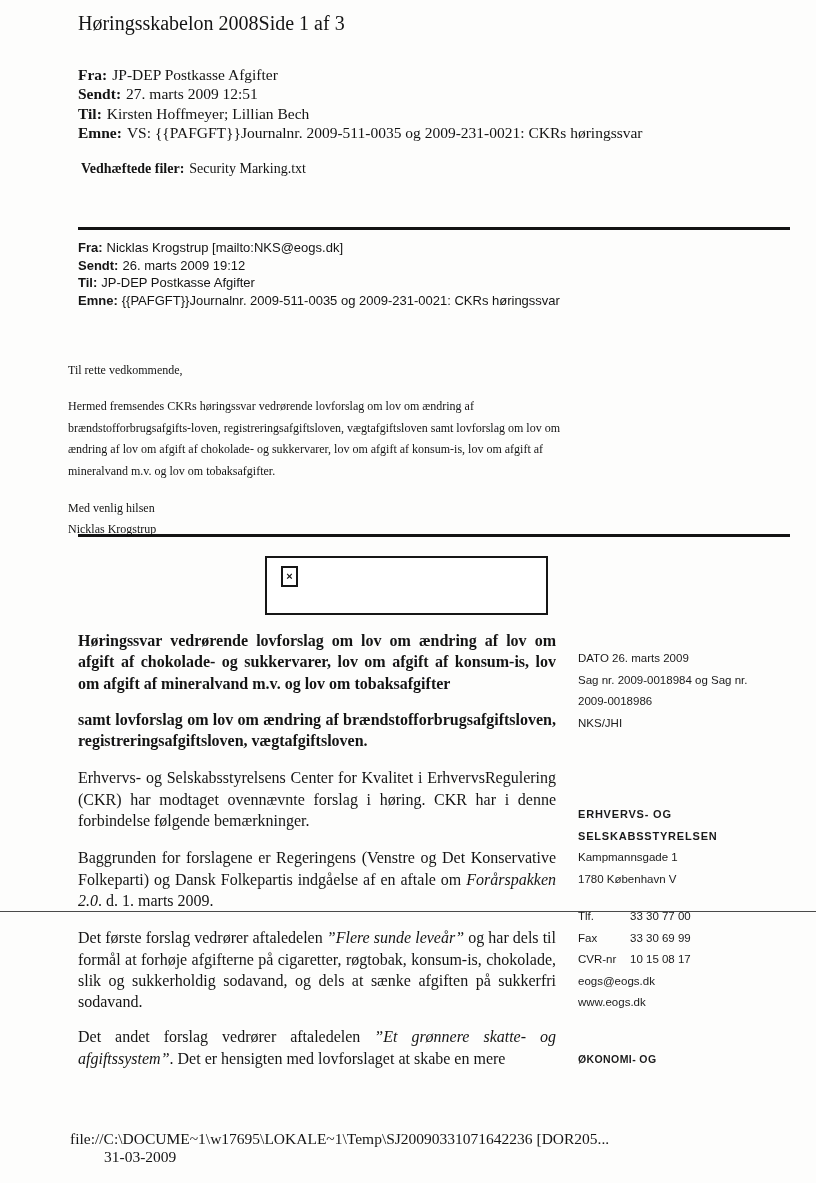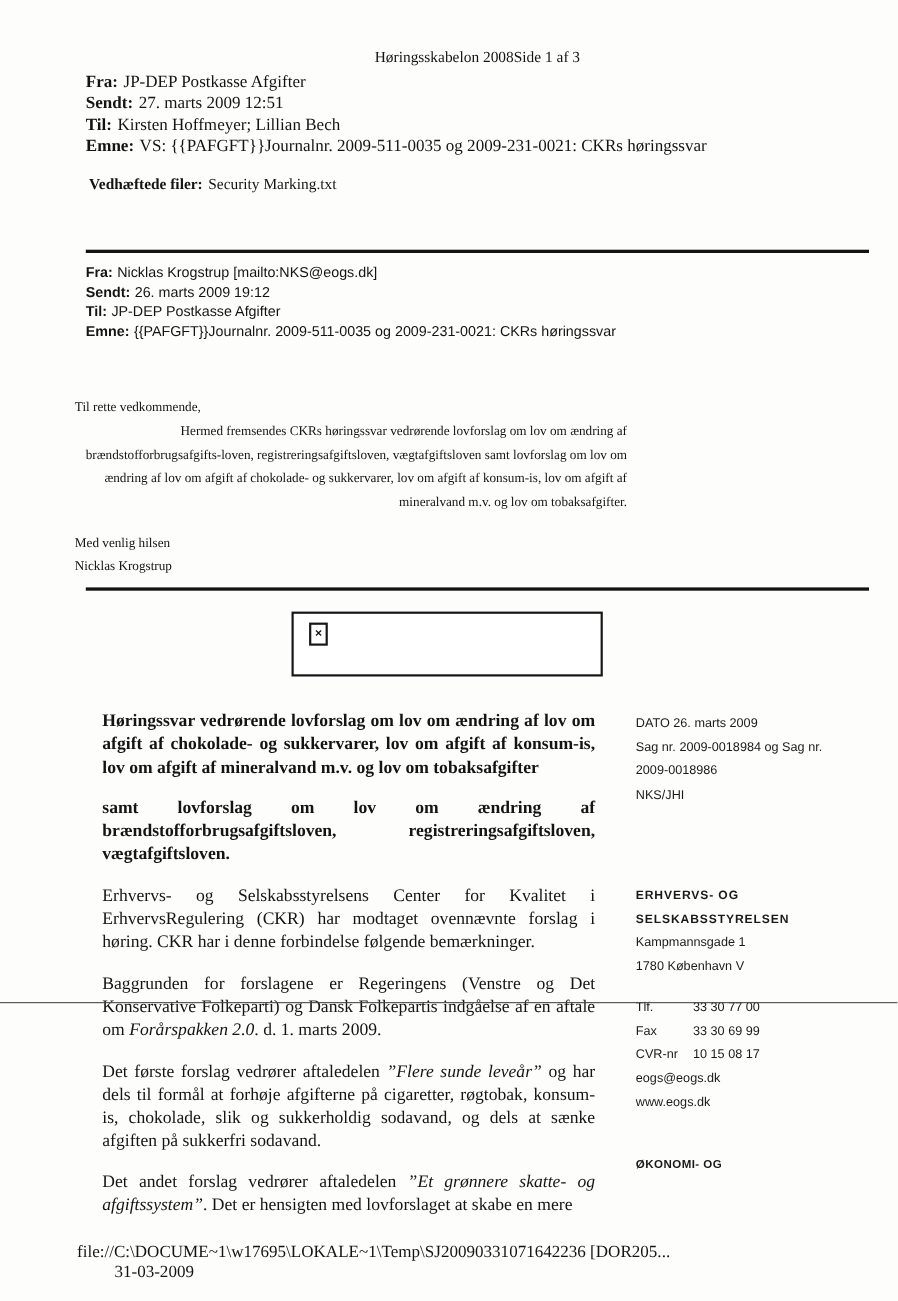--- a/index.html
+++ b/index.html
@@ -5,47 +5,47 @@
   html,body{margin:0;padding:0;}
   body{
     width:816px;height:1183px;position:relative;background:#fdfdfc;color:#141414;
     font-family:"Liberation Serif","DejaVu Serif",serif;
     -webkit-font-smoothing:antialiased;overflow:hidden;
   }
   .serif{font-family:"Liberation Serif","DejaVu Serif",serif;}
   .sans{font-family:"Liberation Sans","DejaVu Sans",sans-serif;}
   .abs{position:absolute;}
   
-  .pagehead{top:12px;left:78px;width:712px;display:flex;justify-content:center;
-    font-size:14px;margin-top:33px;}
+  .pagehead{top:12px;left:78px;width:712px;display:flex;justify-content:flex-start;
+    font-size:20px;}
   
   .email1{top:65px;left:78px;width:700px;font-size:15.5px;line-height:19.3px;}
   .email1 .lbl{font-weight:bold;margin-right:5px;}
   .attach{top:161px;left:81px;width:700px;font-size:14px;}
   .attach .lbl{font-weight:bold;margin-right:5px;}
   
   .rule{left:78px;width:712px;height:3px;background:#131313;}
   .rule1{top:227px;}
   .rule2{top:534px;}
   .foldline{top:911px;left:0;width:816px;height:1px;background:#4a4a4a;}
   
   .email2{top:239px;left:78px;width:690px;font-size:13px;line-height:17.7px;}
   .email2 .lbl{font-weight:bold;margin-right:4px;}
   
   .ebody{top:360px;left:68px;width:502px;font-size:12px;line-height:21.4px;}
-  .ebody .para{text-align:right;}
+  .ebody .para{margin-top:15px;}
   .ebody .signoff{margin-top:16px;}
   
   .imgbox{top:556px;left:265px;width:279px;height:55px;border:2px solid #161616;background:#fff;}
   .brokenicon{margin:8px 0 0 14px;width:13px;height:17px;border:2px solid #161616;
     display:flex;align-items:center;justify-content:center;
     font-family:"Liberation Sans",sans-serif;font-size:11px;font-weight:bold;line-height:1;}
   
   .letter{top:630px;left:78px;width:478px;font-size:16px;line-height:21.3px;text-align:justify;}
-  .letter p{margin:15px;}
+  .letter p{margin:0;}
   .letter .h{font-weight:bold;}
   .letter .gap15{margin-top:15px;}
   .letter .gap16{margin-top:16px;}
   .letter .gap14{margin-top:14px;}
   
   .side{left:578px;width:176px;font-family:"Liberation Sans","DejaVu Sans",sans-serif;
     font-size:11.5px;line-height:21.5px;color:#1a1a1a;margin-top:12px;}
   .side1{top:636px;}
   .side2{top:792px;}
   .side3{top:1036px;line-height:23px;}

